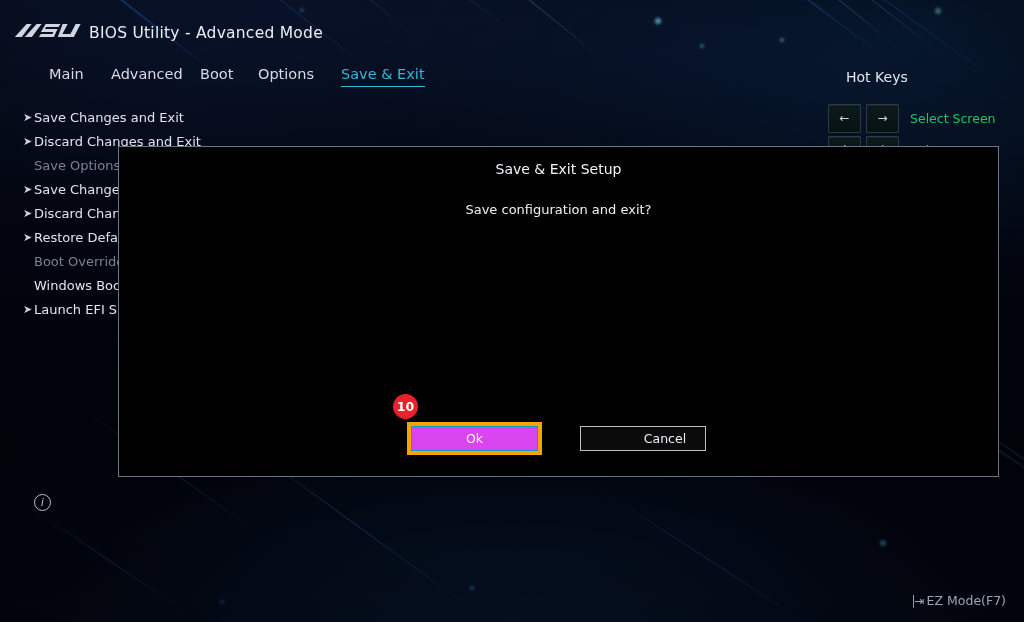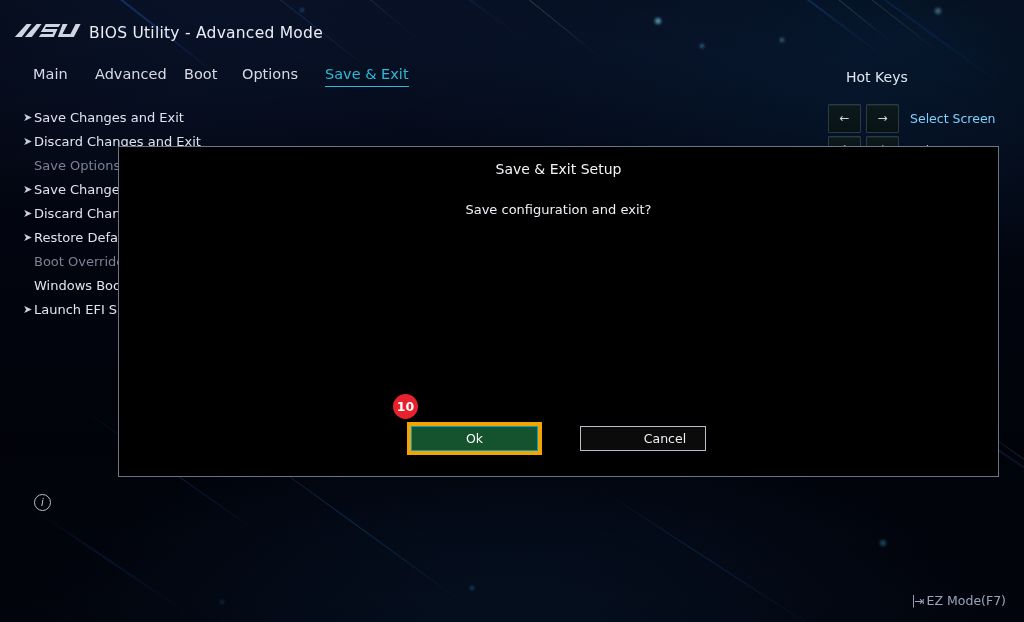--- a/index.html
+++ b/index.html
@@ -68,21 +68,21 @@
     left: 89px; top: 24px;
     font-size: 15.5px;
     color: #e9edf5;
     letter-spacing: 0.25px;
     white-space: nowrap;
   }
 
   
   .nav {
     position: absolute;
-    left: 0; top: 66px;
+    left: 16px; top: 66px;
     width: 963px; height: 30px;
   }
   .tab {
     position: absolute;
     top: 0;
     font-size: 14.5px;
     color: #d6dbe6;
     white-space: nowrap;
     padding-bottom: 4px;
   }
@@ -142,21 +142,21 @@
     color: #cdd6dd;
     font-size: 12px;
     display: flex;
     align-items: center;
     justify-content: center;
     border-radius: 1px;
     box-shadow: inset 0 1px 0 rgba(255,255,255,0.05);
   }
   .hk-label {
     font-size: 12.5px;
-    color: #7dd3fc;
+    color: #22c55e;
     white-space: nowrap;
     margin-left: 6px;
   }
 
   
   .footer-help {
     position: absolute;
     left: 34px; top: 494px;
     display: flex;
     align-items: center;
@@ -261,21 +261,21 @@
     font-size: 12.5px;
     display: flex;
     align-items: center;
     justify-content: center;
     box-sizing: border-box;
     cursor: pointer;
   }
   .btn-ok {
     position: relative;
     width: 127px; height: 25px;
-    background: #14532d;
+    background: #d946ef;
     color: #ffffff;
     border: 1px solid #0c9cc8;
     outline: 4px solid #f0a500;
     margin-right: 42px;
   }
   .btn-cancel {
     width: 126px; height: 25px;
     background: #0b0b0b;
     color: #eceff4;
     border: 1.3px solid #b9bfca;

